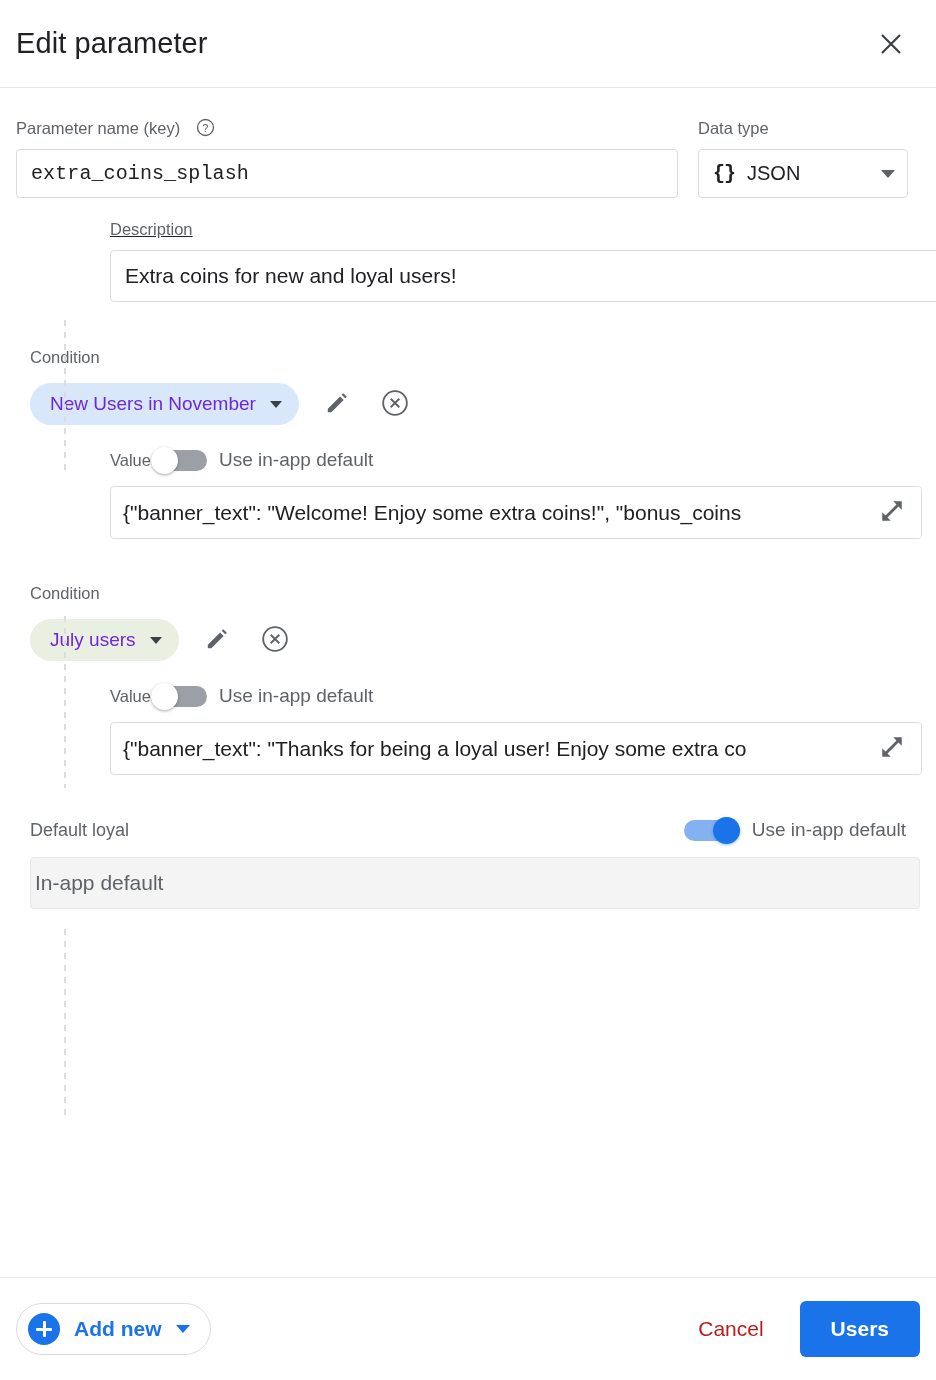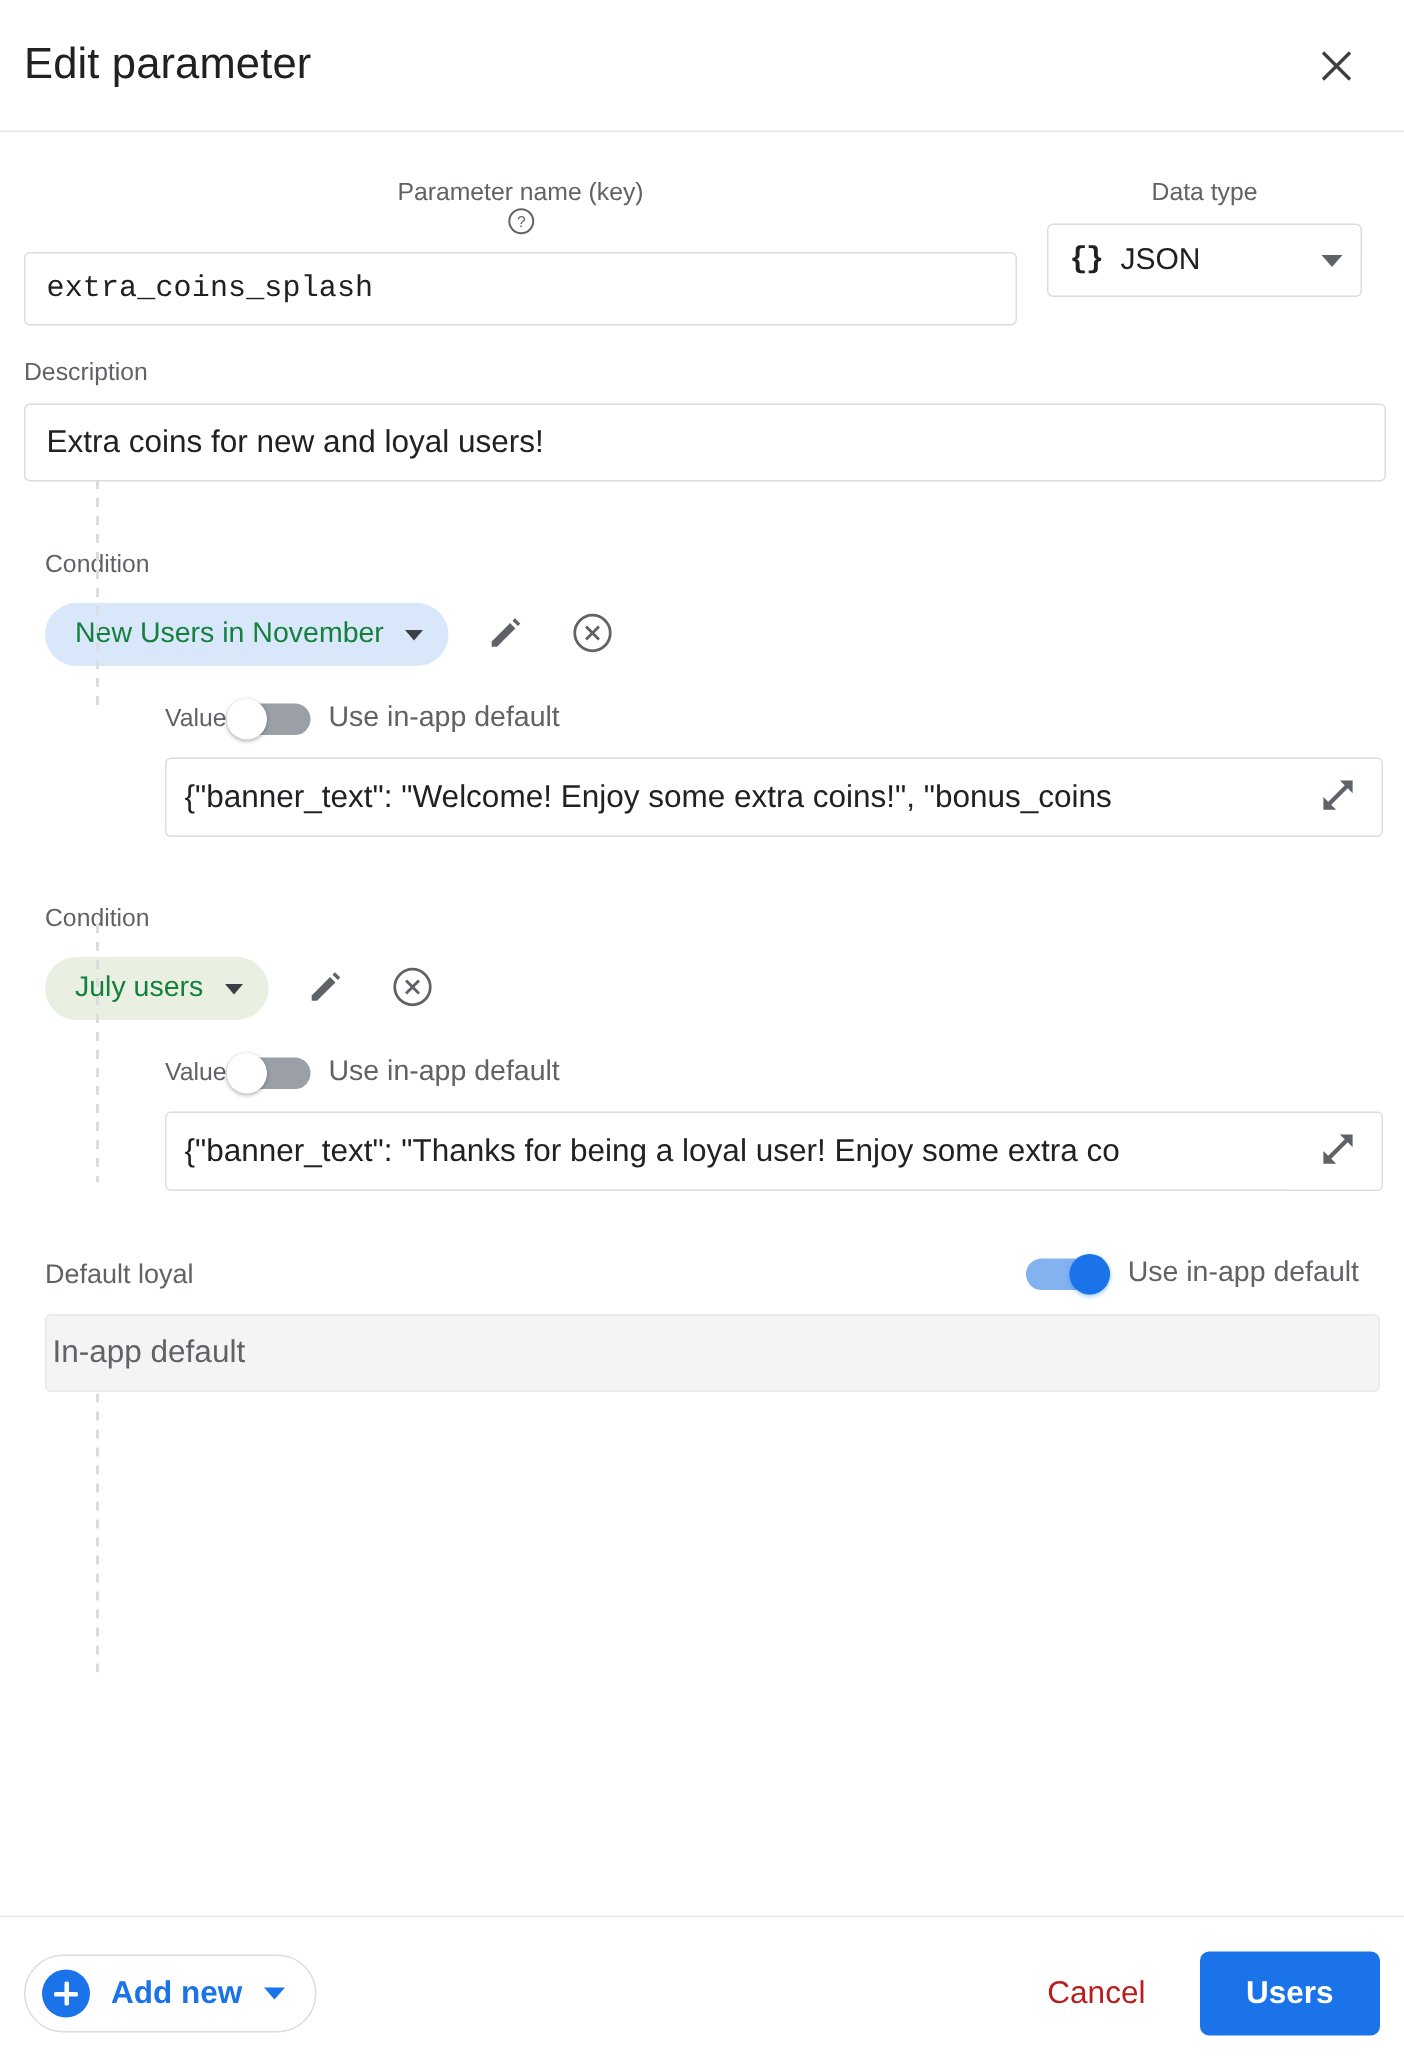--- a/index.html
+++ b/index.html
@@ -65,25 +65,24 @@
     gap: 20px;
     padding-top: 30px;
   }
   .field-col-name { flex: 1 1 auto; max-width: 662px; }
   .field-col-type { width: 210px; flex: 0 0 210px; }
 
   .field-label {
     font-size: 16.5px;
     color: #5f6368;
     display: flex;
-    align-items: center;
-    gap: 0;
+    align-items: flex-start;
+    gap: 16px;
     margin-bottom: 11px;
     line-height: 20px;
-    flex-direction: column;
   }
   .help-icon {
     width: 19px; height: 19px;
     display: inline-flex;
     align-items: center; justify-content: center;
     cursor: pointer;
   }
 
   .text-input {
     width: 100%;
@@ -150,21 +149,23 @@
   .guide {
     position: absolute;
     left: 64px;
     width: 2px;
     background-image: linear-gradient(to bottom, #dadce0 0 6px, transparent 6px 12px);
     background-size: 2px 12px;
   }
 
   
   .desc-block {
+    margin-left: 94px;
     margin-top: 22px;
+    text-decoration: underline;
   }
   .desc-label {
     font-size: 16.5px;
     color: #5f6368;
     margin-bottom: 11px;
   }
   .desc-input {
     width: 908px;
     height: 52px;
     border: 1px solid #dadce0;
@@ -191,21 +192,21 @@
     margin-top: 16px;
   }
   .chip {
     height: 42px;
     border-radius: 21px;
     display: inline-flex;
     align-items: center;
     gap: 14px;
     padding: 0 17px 0 20px;
     font-size: 19px;
-    color: #15803d;
+    color: #6d28d9;
     cursor: pointer;
     white-space: nowrap;
   }
   .chip.blue { background: #d9e7fa; }
   .chip.green { background: #e9f0e2; }
 
   .icon-btn {
     width: 40px; height: 40px;
     display: inline-flex;
     align-items: center;

